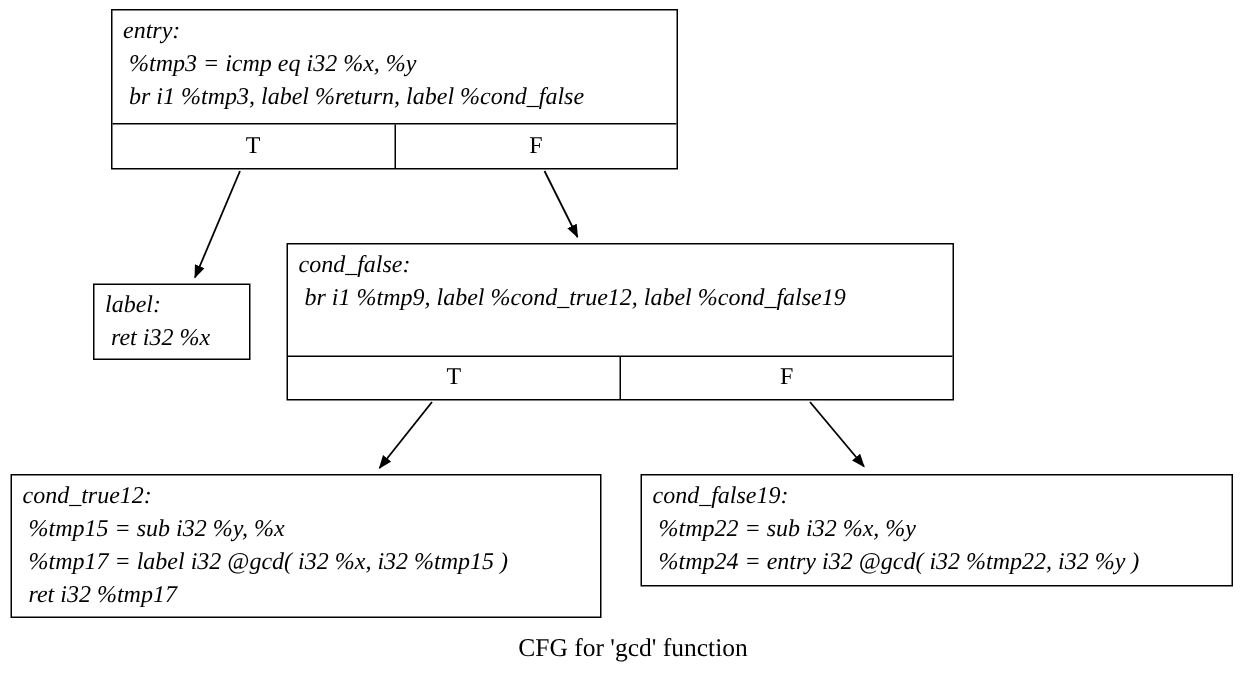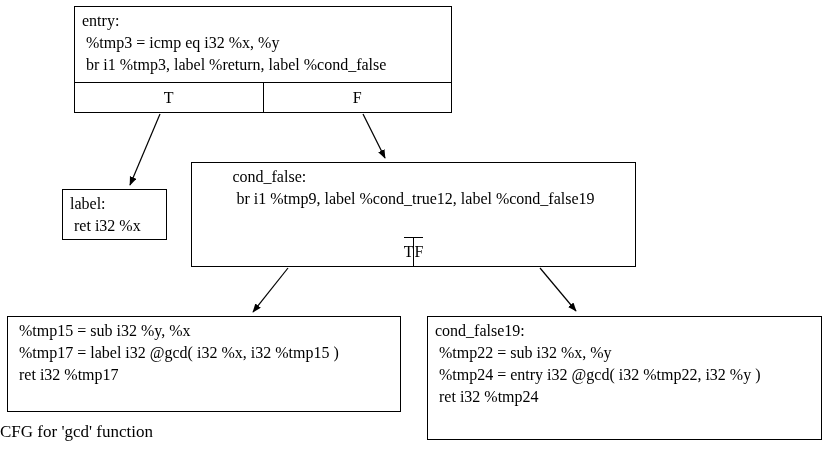--- a/index.html
+++ b/index.html
@@ -30,20 +30,21 @@
     background: #ffffff;
     border: 1.5px solid #000000;
     display: flex;
     flex-direction: column;
     font-size: 16px;
   }
   .node .body {
     flex: 1 1 auto;
     padding: 3px 7px 0 7px;
     overflow: hidden;
+    font-style: italic;
   }
   .node .line {
     white-space: pre;
     line-height: 22px;
   }
   .ports {
     flex: 0 0 auto;
     display: flex;
     border-top: 1.5px solid #000000;
   }
@@ -51,30 +52,30 @@
     flex: 1 1 0;
     text-align: center;
   }
   .ports .cell.false-cell {
     border-left: 1.5px solid #000000;
   }
   
   .node-entry       { left: 74px;  top: 6px;   width: 378px; height: 107px; }
   .node-entry .ports .cell { line-height: 29px; }
   .node-return      { left: 62px;  top: 189px; width: 105px; height: 51px; }
-  .node-cond-false  { left: 191px; top: 162px; width: 445px; height: 105px; align-items: center; }
+  .node-cond-false  { left: 191px; top: 162px; width: 445px; height: 105px; }
   .node-cond-false .ports .cell { line-height: 28px; }
   .node-cond-true12 { left: 7px;   top: 316px; width: 394px; height: 96px; }
-  .node-cond-false19{ left: 427px; top: 316px; width: 395px; height: 124px; }
+  .node-cond-false19{ left: 427px; top: 316px; width: 395px; height: 75px; }
   .caption {
     position: absolute;
-    left: 0;
+    left: 16px;
     right: 0;
     top: 421px;
-    text-align: left;
+    text-align: center;
     font-size: 17px;
     line-height: 22px;
   }
 </style>
 </head>
 <body>
 
 <div class="canvas">
 
   <svg class="edges" viewBox="0 0 828 452" xmlns="http://www.w3.org/2000/svg">
@@ -114,20 +115,21 @@
       <div class="line"> br i1 %tmp9, label %cond_true12, label %cond_false19</div>
     </div>
     <div class="ports">
       <div class="cell true-cell">T</div>
       <div class="cell false-cell">F</div>
     </div>
   </div>
 
   <div class="node node-cond-true12">
     <div class="body">
+      <div class="line">cond_true12:</div>
       <div class="line"> %tmp15 = sub i32 %y, %x</div>
       <div class="line"> %tmp17 = label i32 @gcd( i32 %x, i32 %tmp15 )</div>
       <div class="line"> ret i32 %tmp17</div>
     </div>
   </div>
 
   <div class="node node-cond-false19">
     <div class="body">
       <div class="line">cond_false19:</div>
       <div class="line"> %tmp22 = sub i32 %x, %y</div>

